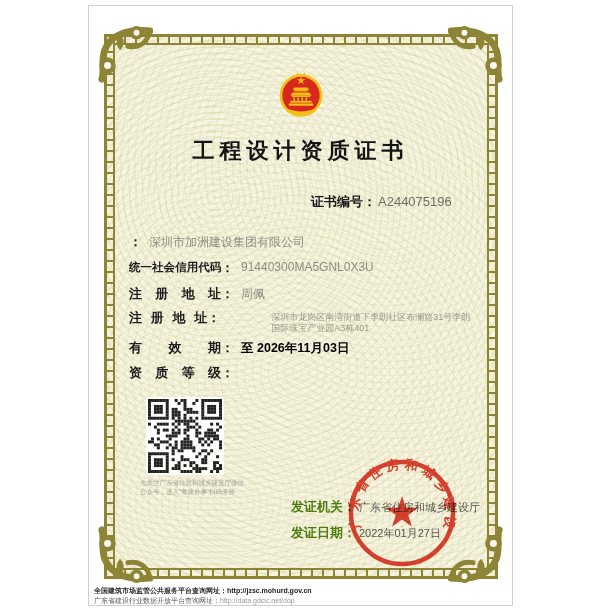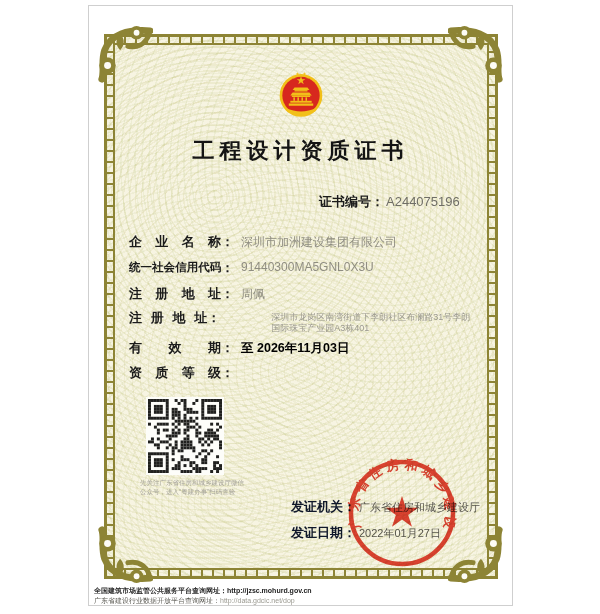--- a/index.html
+++ b/index.html
@@ -30,38 +30,38 @@
   .rung.right{left:400px;width:6px;top:37px;height:527px;
         background-image:repeating-linear-gradient(0deg,#8d8435 0 2px,rgba(0,0,0,0) 2px 11px);}
   .corner{position:absolute;width:58px;height:58px;}
   .corner.tl{left:6px;top:19px;}
   .corner.tr{right:6px;top:19px;transform:scaleX(-1);}
   .corner.bl{left:6px;bottom:21px;transform:scaleY(-1);}
   .corner.br{right:6px;bottom:21px;transform:scale(-1,-1);}
   .emblem{position:absolute;left:189px;top:62px;width:46px;height:61px;}
   .title{position:absolute;left:0;top:130px;width:100%;text-align:center;
         font-size:22px;font-weight:bold;letter-spacing:5px;color:#141414;}
-  .certno{position:absolute;left:230px;top:187px;font-size:13px;text-align:right;}
+  .certno{position:absolute;left:222px;top:187px;font-size:13px;text-align:right;}
   .certno .k{font-weight:bold;color:#1b1b1b;}
   .certno .v{color:#6f6e66;margin-left:2px;}
   .row{position:absolute;left:40px;display:flex;align-items:flex-start;width:345px;}
   .lbl{display:inline-block;width:92px;font-weight:bold;color:#1b1b1b;font-size:13px;
        text-align:justify;text-align-last:justify;white-space:nowrap;}
   .lbl.sm{font-size:11.5px;letter-spacing:-0.3px;padding-top:1px;}
   .colon{font-weight:bold;color:#1b1b1b;font-size:13px;}
   .val{margin-left:7px;font-size:12px;color:#8f8d81;padding-top:1px;}
   .val.dark{color:#000000;font-weight:bold;font-size:12.5px;}
   .val.small{font-size:9px;line-height:11px;color:#9a988e;width:238px;padding-top:3px;padding-left:44px;}
   .note{display:block;font-size:9px;color:#a09e92;letter-spacing:1.5px;line-height:7px;margin-top:2px;}
   .qr{position:absolute;left:57px;top:391px;width:78px;height:78px;background:#fdfdf9;padding:0;}
   .qr svg{display:block;margin:2px;}
   .qr-caption{position:absolute;left:51px;top:472px;width:106px;font-size:6.5px;
         line-height:9px;color:#a3a198;}
   .issue-row{position:absolute;font-size:13px;white-space:nowrap;}
-  .issue-row .k{font-weight:bold;color:#0f172a;}
+  .issue-row .k{font-weight:bold;color:#4d7c0f;}
   .issue-row .v{color:#55534a;font-size:11px;margin-left:3px;}
   .issuer{left:202px;top:492px;}
   .issue-date{left:202px;top:518px;}
   .seal{position:absolute;left:254px;top:448px;width:118px;height:118px;
         mix-blend-mode:multiply;opacity:.93;}
   .footer{position:absolute;left:5px;top:580px;font-size:7px;line-height:9.5px;white-space:nowrap;}
   .footer .l1{color:#2e2e2e;font-weight:bold;}
   .footer .l1 .url{color:#222;}
   .footer .l2{color:#57564f;}
   .footer .l2 .url{color:#9a9990;}
@@ -140,21 +140,20 @@
       </g>
     </svg>
 
     <div class="title">工程设计资质证书</div>
 
     <div class="certno">
       <span class="k">证书编号</span><span class="k">：</span><span class="v">A244075196</span>
     </div>
 
     <div class="row" style="top:227px">
-      <span class="lbl">企业名称</span>
         <span class="colon">：</span>
       <span class="val">深圳市加洲建设集团有限公司</span>
     </div>
     <div class="row" style="top:253px">
       <span class="lbl sm">统一社会信用代码</span>
         <span class="colon">：</span>
       <span class="val">91440300MA5GNL0X3U</span>
     </div>
     <div class="row" style="top:279px">
       <span class="lbl">注册地址</span>

